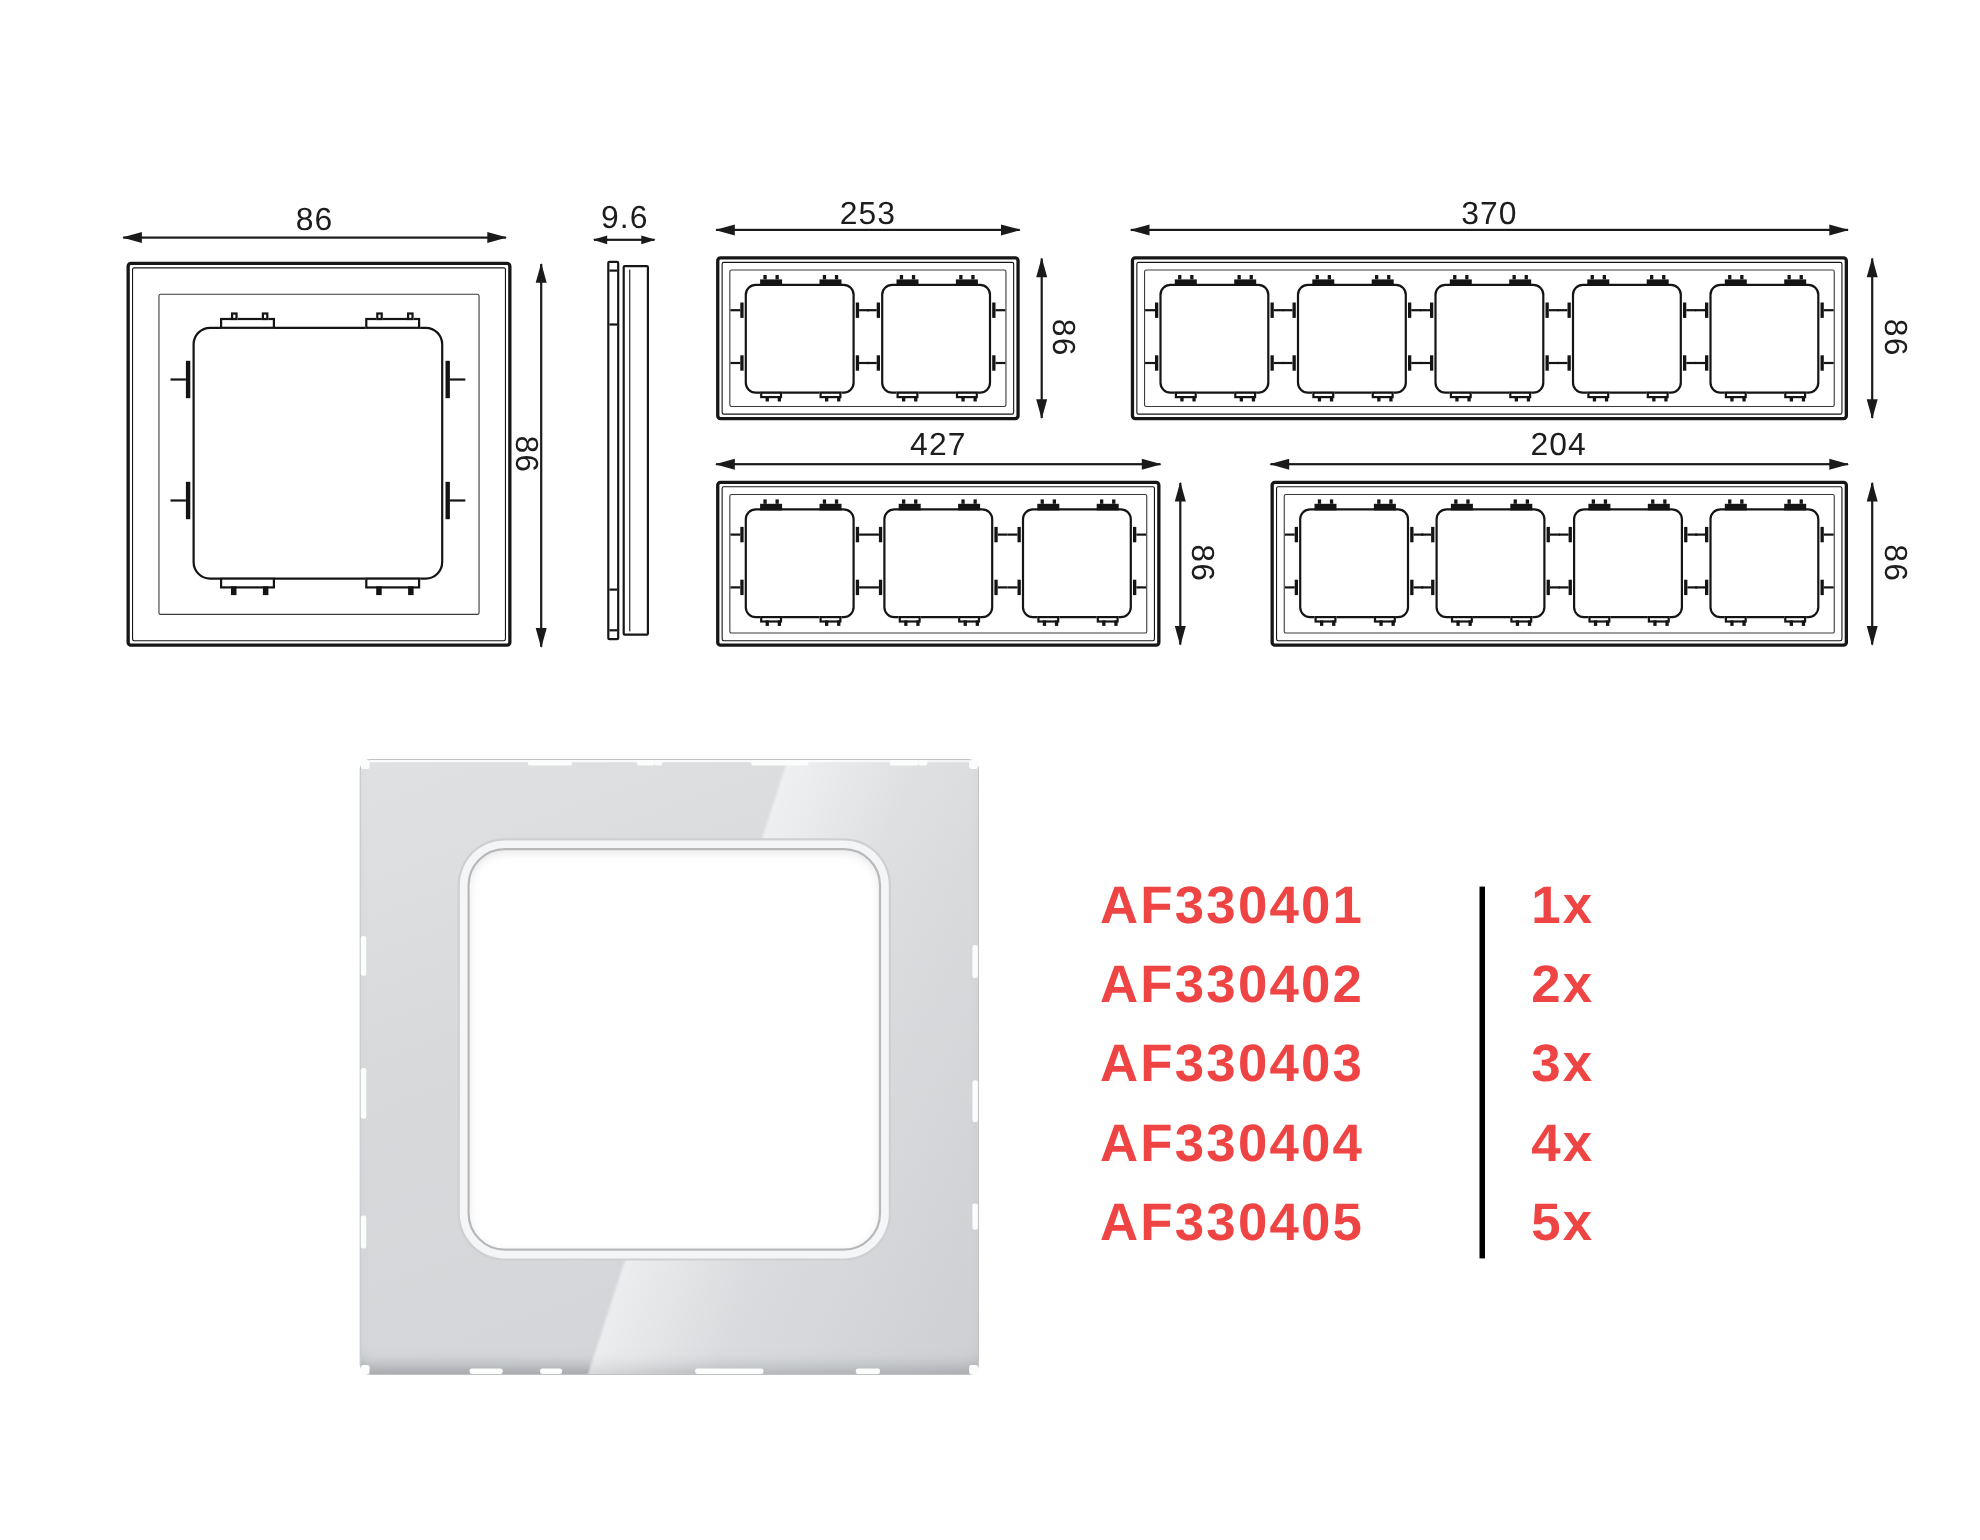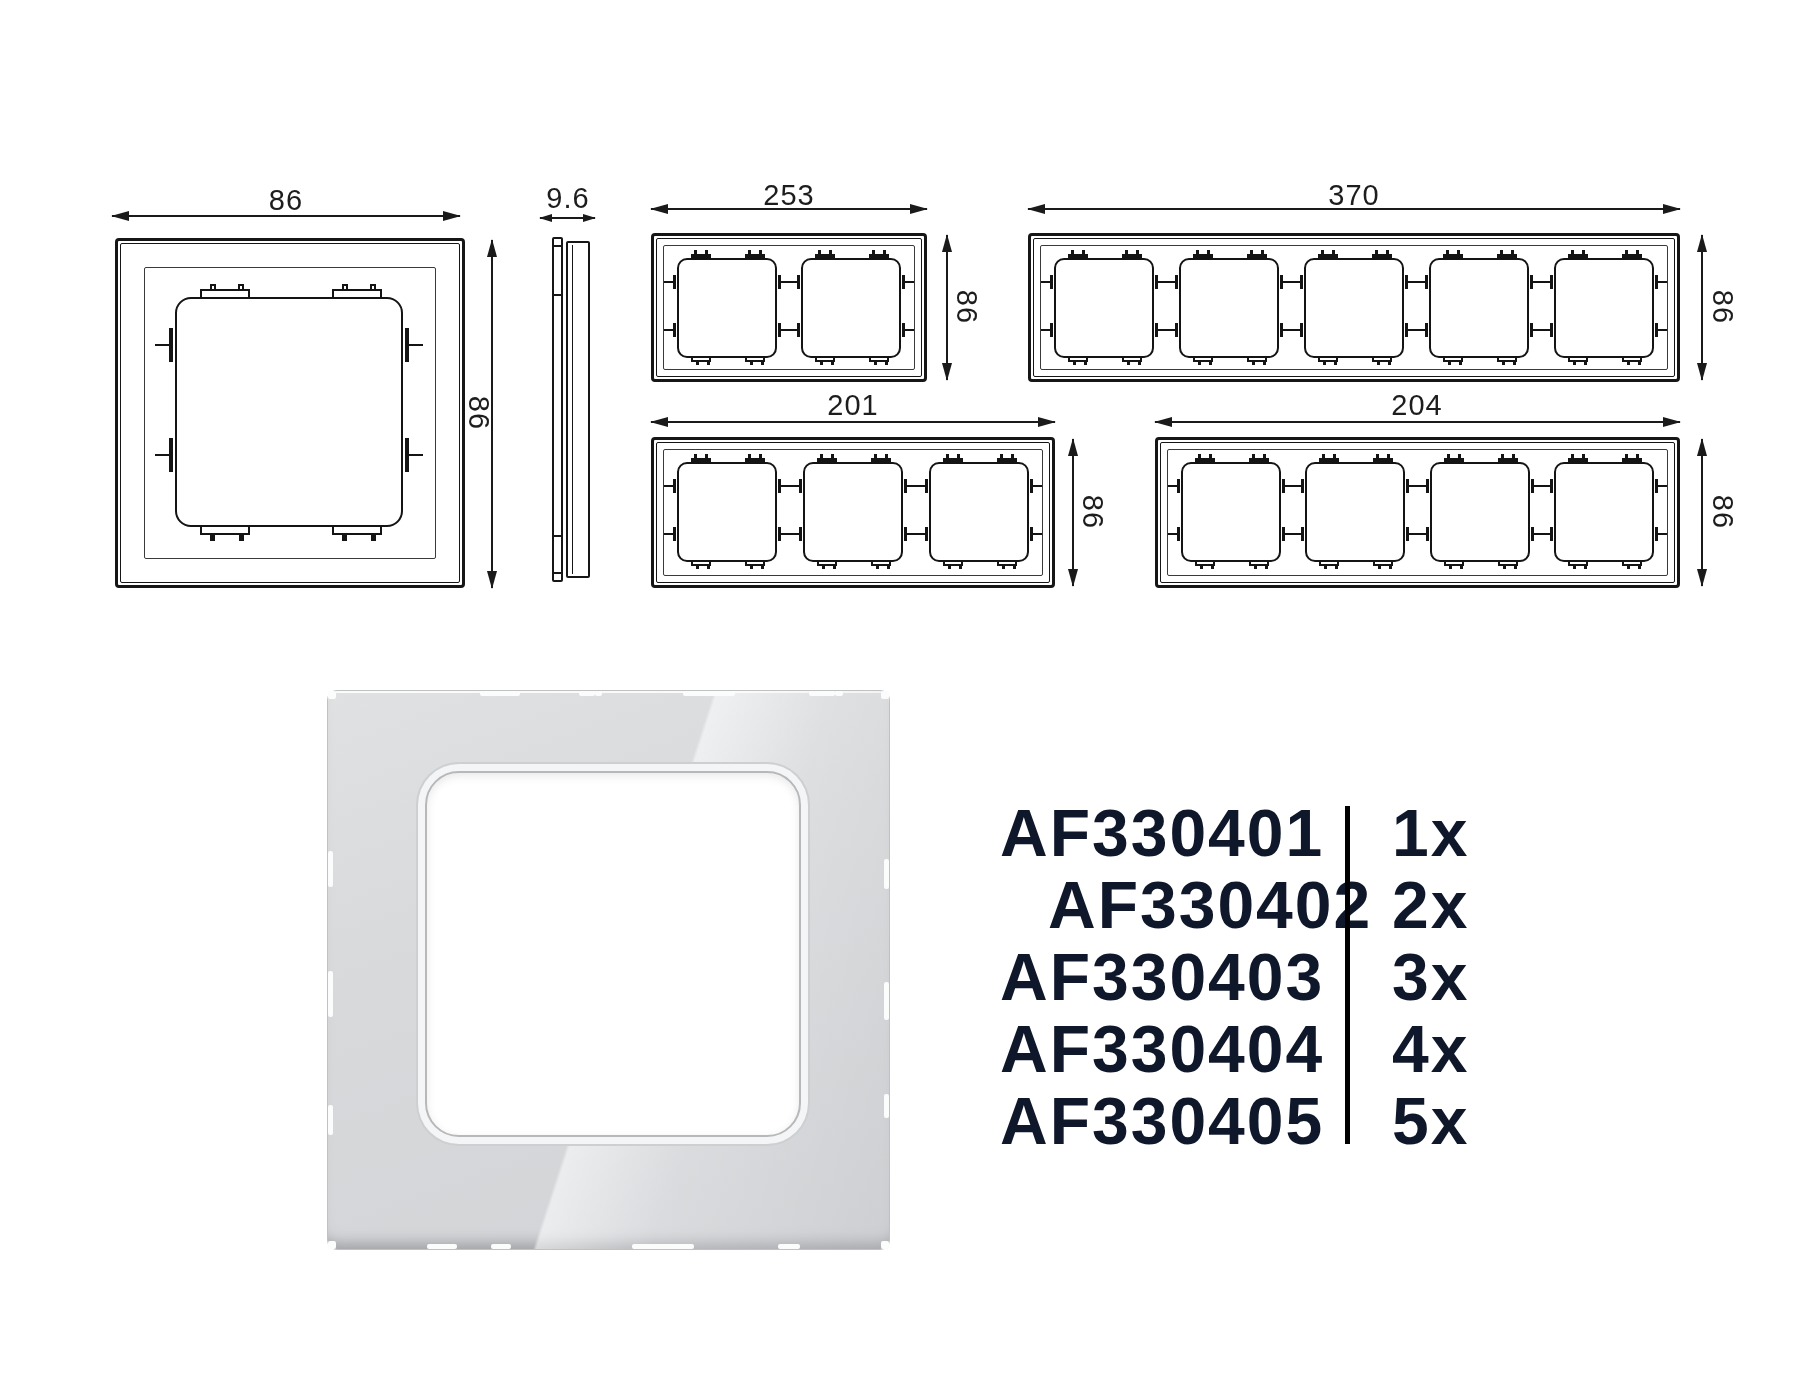--- a/index.html
+++ b/index.html
@@ -56,21 +56,21 @@
     box-shadow:inset 0 2px 0 rgba(255,255,255,0.85), inset 0 -16px 14px -10px rgba(125,127,130,0.6);}
   .photo-gloss{position:absolute;inset:0;border-radius:10px;
     background:linear-gradient(108deg, rgba(255,255,255,0) 52%, rgba(255,255,255,0.55) 52.5%,
                rgba(232,234,236,0.28) 68%, rgba(186,188,191,0.22) 100%);}
   .photo-opening{position:absolute;left:97px;top:80px;width:376px;height:366px;border-radius:34px;
     background:#ffffff;border:2px solid #b6b8ba;
     box-shadow:0 0 0 7px #f4f5f6, 0 0 0 9px #cdcfd1, inset 0 3px 8px rgba(100,102,105,0.14);}
   .photo-tick{position:absolute;background:#fbfcfc;border-radius:2px;}
 
   
-  .pcode,.pqty{position:absolute;font-size:66px;line-height:1;font-weight:600;color:#0f172a;
+  .pcode,.pqty{position:absolute;font-size:48px;line-height:1;font-weight:600;color:#ef4444;
     letter-spacing:2px;white-space:nowrap;}
   .pdiv{position:absolute;left:1345px;top:806px;width:5px;height:338px;background:#000000;}
 </style>
 </head>
 <body>
 
 <div id="canvas">
 
   <div>
     <div class="dim-h" style="left:112px;top:215px;width:348px"></div>
@@ -316,21 +316,21 @@
           <div class="pinbar" style="left: -6px; top: 63px; width: 3px; height: 14px;"></div>
           <div class="pinstem" style="left: -15px; top: 69px; width: 9px; height: 2px;"></div>
           <div class="pinbar" style="right: -6px; top: 63px; width: 3px; height: 14px;"></div>
           <div class="pinstem" style="right: -15px; top: 69px; width: 9px; height: 2px;"></div>
         </div>
       </div>
   </div>
 
   <div>
     <div class="dim-h" style="left:651px;top:421px;width:404px"></div>
-    <div class="dim-label" style="left:853px;top:391px">201</div>
+    <div class="dim-label" style="left:853px;top:391px">427</div>
     <div class="dim-v" style="left:1072px;top:439px;height:147px"></div>
     <div class="dim-label vert" style="left:1092px;top:512px">86</div>
     <div class="tframe multi" style="left:651px;top:437px;width:404px;height:151px">
         <div class="opening" style="left: 23px; top: 22px; width: 100px; height: 100px; border-radius: 10px;">
           <div class="tab tab-top" style="left: 12px; top: -6px; width: 20px; height: 6px;">
             <div class="prong" style="left: 3px; top: -4px; width: 3px; height: 4px;"></div>
             <div class="prong" style="left: 14px; top: -4px; width: 3px; height: 4px;"></div>
           </div>
           <div class="tab tab-bottom" style="left: 12px; bottom: -6px; width: 20px; height: 6px;">
             <div class="leg" style="left: 3px; bottom: -5px; width: 3px; height: 5px;"></div>
@@ -542,21 +542,21 @@
       <div class="photo-tick" style="right: 0px; top: 403px; width: 5px; height: 24px;"></div>
       <div class="photo-tick" style="left: 0px; top: 0px; width: 8px; height: 8px;"></div>
       <div class="photo-tick" style="right: 0px; top: 0px; width: 8px; height: 8px;"></div>
       <div class="photo-tick" style="left: 0px; bottom: 0px; width: 8px; height: 8px;"></div>
       <div class="photo-tick" style="right: 0px; bottom: 0px; width: 8px; height: 8px;"></div>
     </div>
 
   <div>
     <span class="pcode" style="left:1000px;top:800px">AF330401</span>
     <span class="pqty" style="left:1392px;top:800px">1x</span>
-    <span class="pcode" style="left:1048px;top:872px">AF330402</span>
+    <span class="pcode" style="left:1000px;top:872px">AF330402</span>
     <span class="pqty" style="left:1392px;top:872px">2x</span>
     <span class="pcode" style="left:1000px;top:944px">AF330403</span>
     <span class="pqty" style="left:1392px;top:944px">3x</span>
     <span class="pcode" style="left:1000px;top:1016px">AF330404</span>
     <span class="pqty" style="left:1392px;top:1016px">4x</span>
     <span class="pcode" style="left:1000px;top:1088px">AF330405</span>
     <span class="pqty" style="left:1392px;top:1088px">5x</span>
     <div class="pdiv"></div>
   </div>
 

